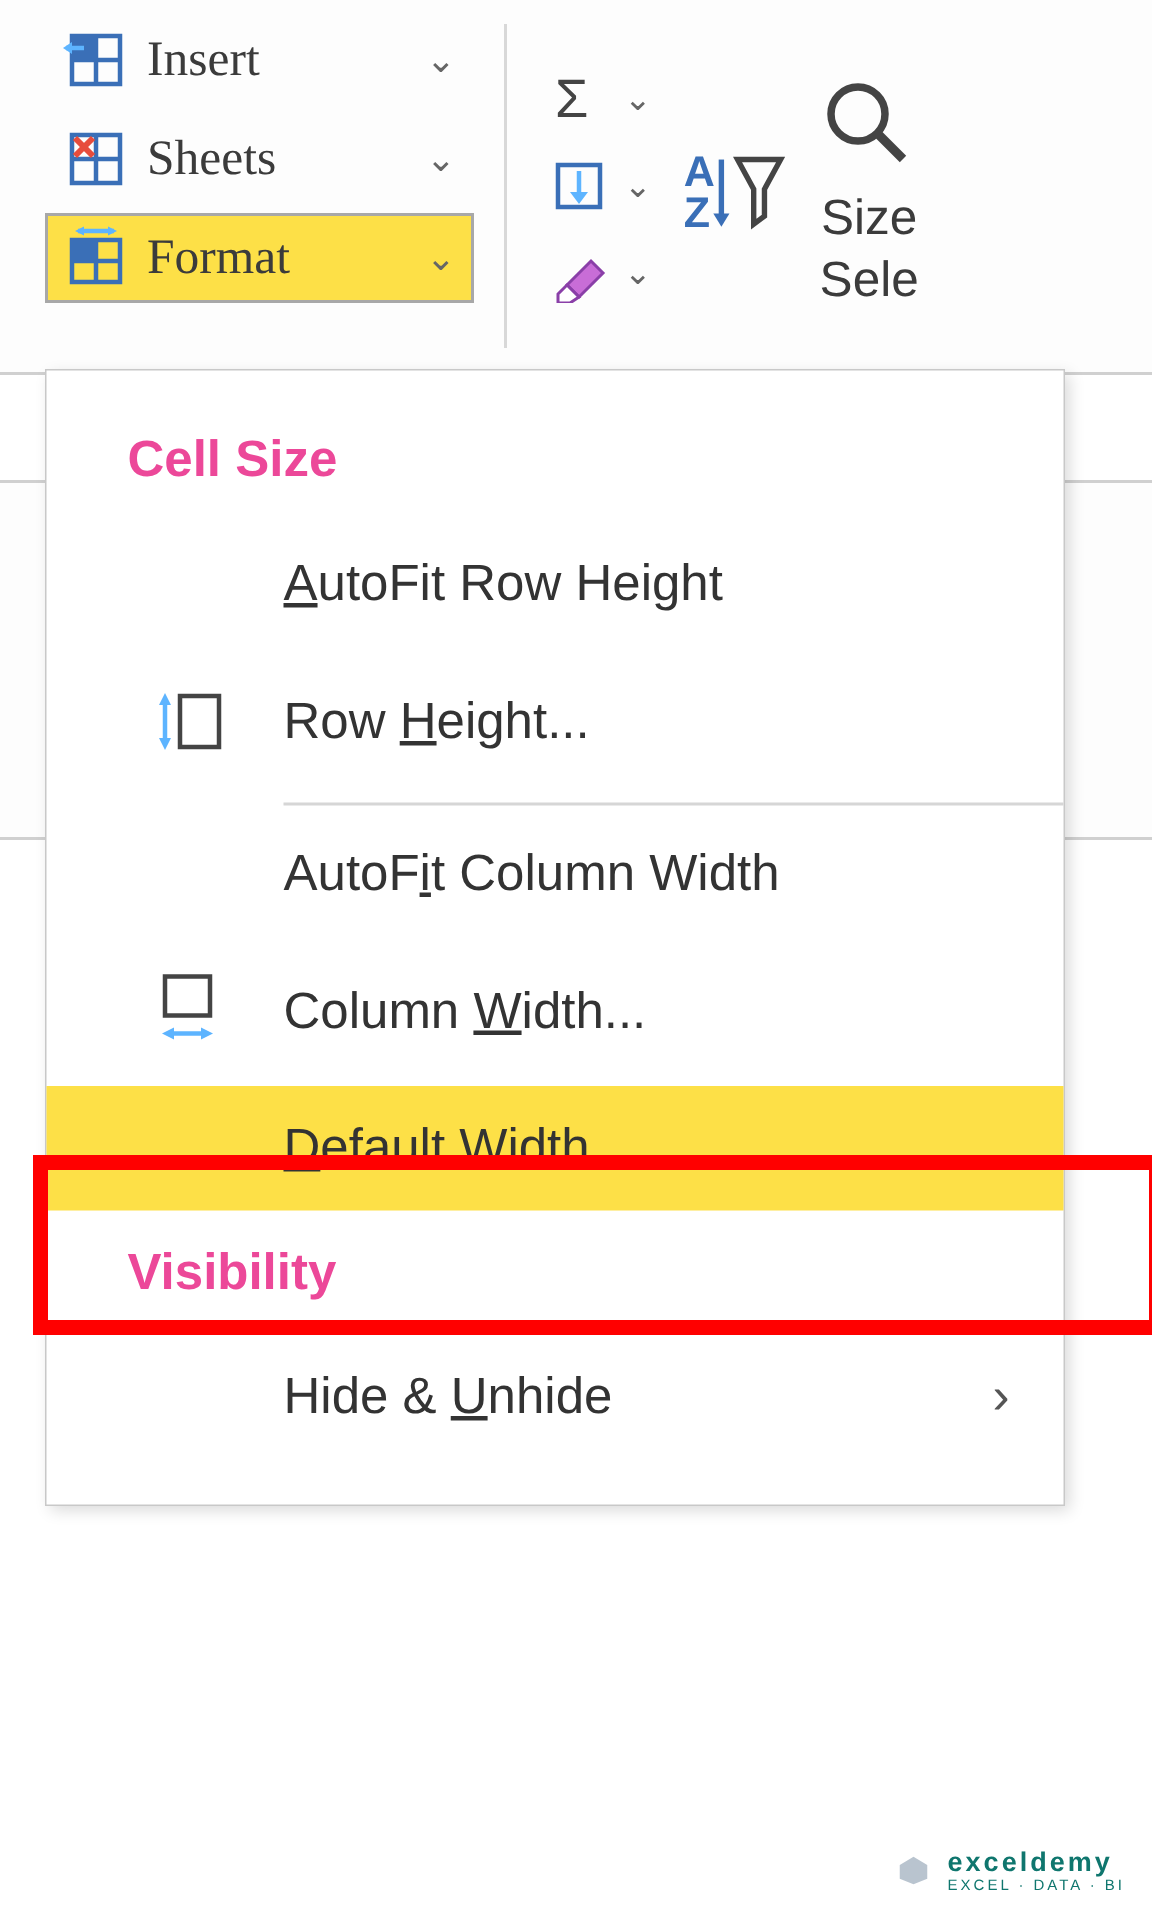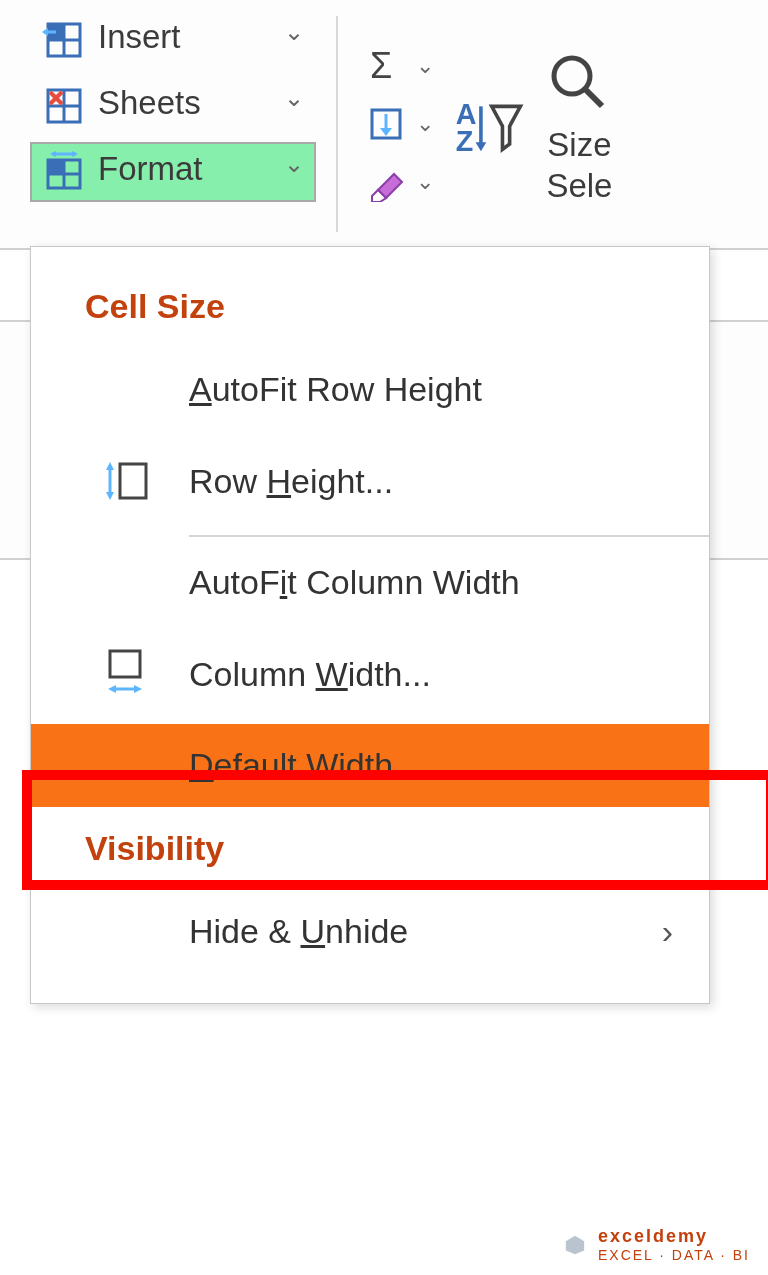--- a/index.html
+++ b/index.html
@@ -21,29 +21,31 @@
   }
   .cells-group {
     display: flex;
     flex-direction: column;
     padding: 10px 14px 10px 30px;
     gap: 6px;
     width: 330px;
   }
   .ribbon-btn {
     display: flex;
+    align-items: center;
     gap: 12px;
     font-size: 33px;
     color: #3b3b3b;
     padding: 6px 10px;
     border: 2px solid transparent;
     cursor: default;
+    font-family: Liberation Serif, serif;
   }
   .ribbon-btn.active {
-    background: #86efac;
+    background: #fde047;
     border: 2px solid #a8a8a8;
   }
   .ribbon-btn .ico {
     width: 44px;
     height: 44px;
     flex: 0 0 44px;
     display: flex;
     align-items: center;
     justify-content: center;
   }
@@ -108,21 +110,21 @@
     width: 680px;
     background: #fff;
     border: 1px solid #c8c8c8;
     box-shadow: 3px 3px 10px rgba(0,0,0,0.15);
     padding: 18px 0 30px 0;
     z-index: 10;
   }
   .menu-heading {
     font-size: 34px;
     font-weight: 700;
-    color: #c2410c;
+    color: #ec4899;
     padding: 22px 10px 22px 54px;
   }
   .menu-item {
     display: flex;
     align-items: center;
     font-size: 34px;
     color: #333;
     padding: 22px 30px 22px 66px;
     gap: 36px;
     position: relative;
@@ -131,21 +133,21 @@
     width: 56px; height: 56px;
     flex: 0 0 56px;
     display:flex; align-items:center; justify-content:center;
   }
   .menu-item.noicon { padding-left: 158px; }
   .menu-item .lbl { flex: 1; }
   .menu-item .arrow {
     font-size: 34px; color: #555; margin-right: 6px;
   }
   .menu-item.hover {
-    background: #f97316;
+    background: #fde047;
   }
   .menu-sep {
     height: 2px;
     background: #d6d6d6;
     margin: 4px 0 4px 158px;
   }
   .highlight-box {
     position: absolute;
     border: 10px solid #ff0000;
     left: 22px;
@@ -153,21 +155,21 @@
     top: 770px;
     height: 120px;
     pointer-events: none;
     z-index: 20;
   }
   .watermark {
     position: absolute;
     bottom: 12px;
     right: 18px;
     font-size: 18px;
-    color: #c2410c;
+    color: #0f766e;
     letter-spacing: 2px;
     font-family: Arial, sans-serif;
     display:flex; align-items:center; gap:12px;
     z-index: 5;
   }
   .watermark .wlogo {
     width: 22px; height: 22px;
   }
   .underline-char { text-decoration: underline; }
 </style>
@@ -337,15 +339,15 @@
 </div>
 
 <div class="highlight-box"></div>
 
 <div class="watermark">
   <svg class="wlogo" viewBox="0 0 24 24">
     <polygon points="12,2 22,8 22,18 12,22 2,18 2,8" fill="#b9c4cf"></polygon>
   </svg>
   <div>
     <div style="font-weight:600">exceldemy</div>
-    <div style="font-size:14px">EXCEL · DATA · BI</div>
+    <div style="font-size:10px">EXCEL · DATA · BI</div>
   </div>
 </div>
 
 </body></html>

